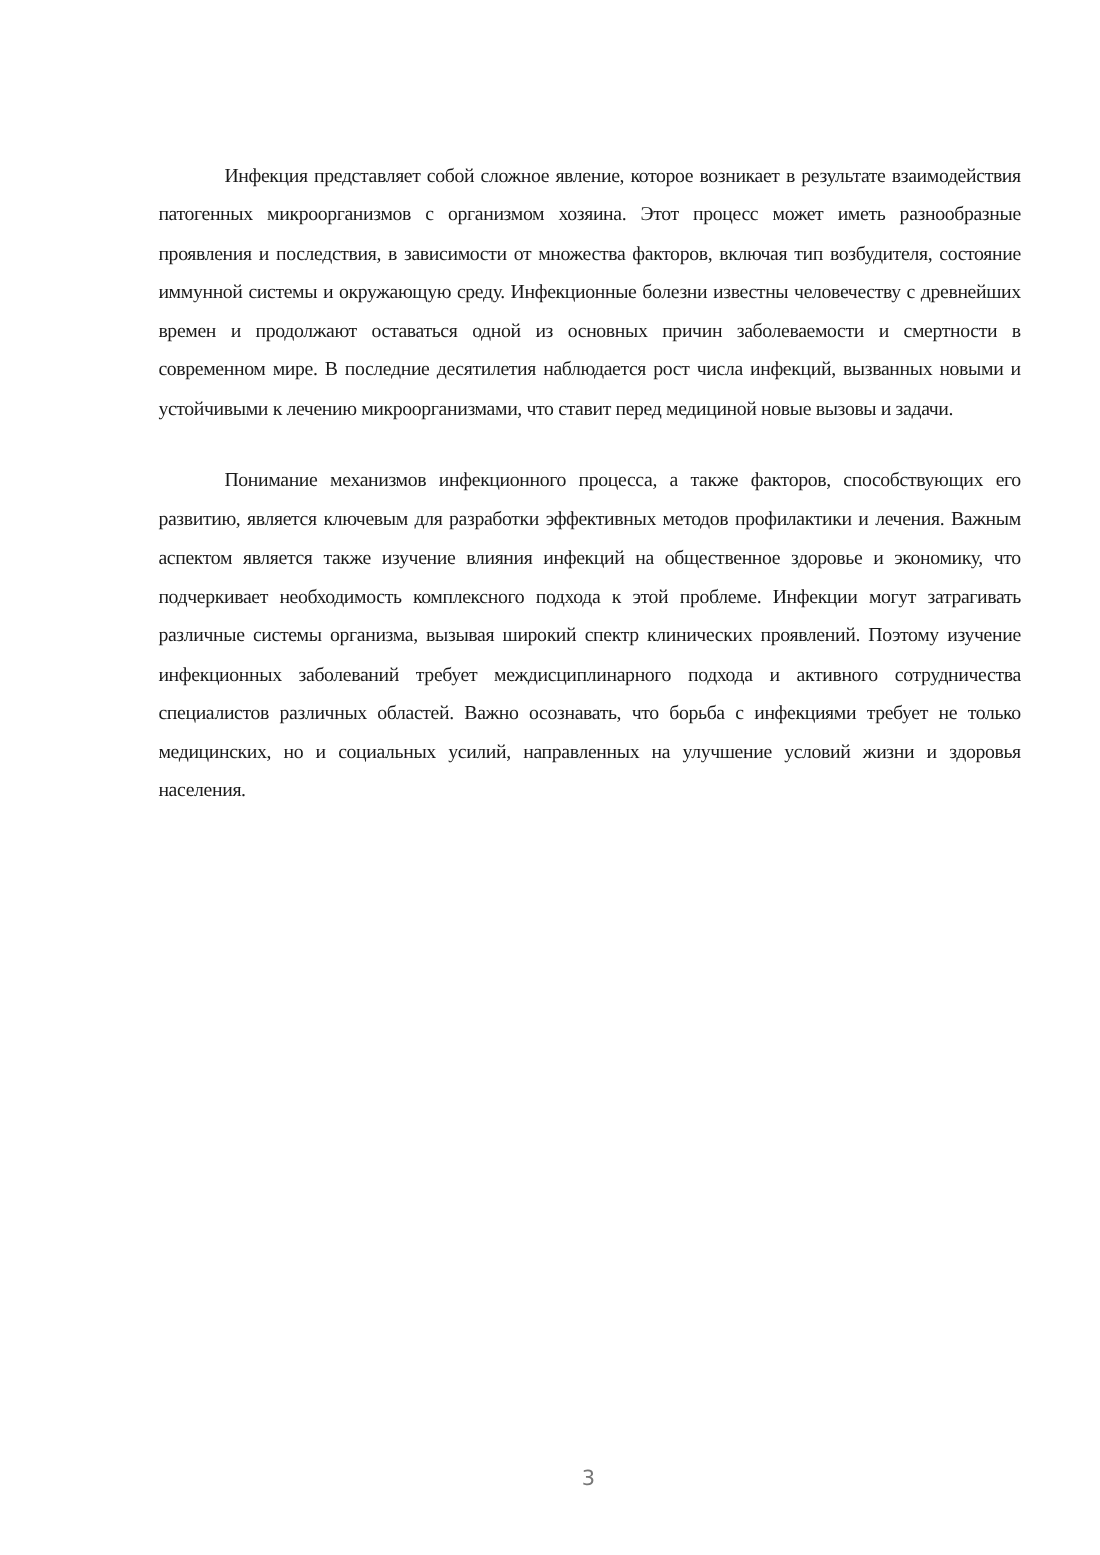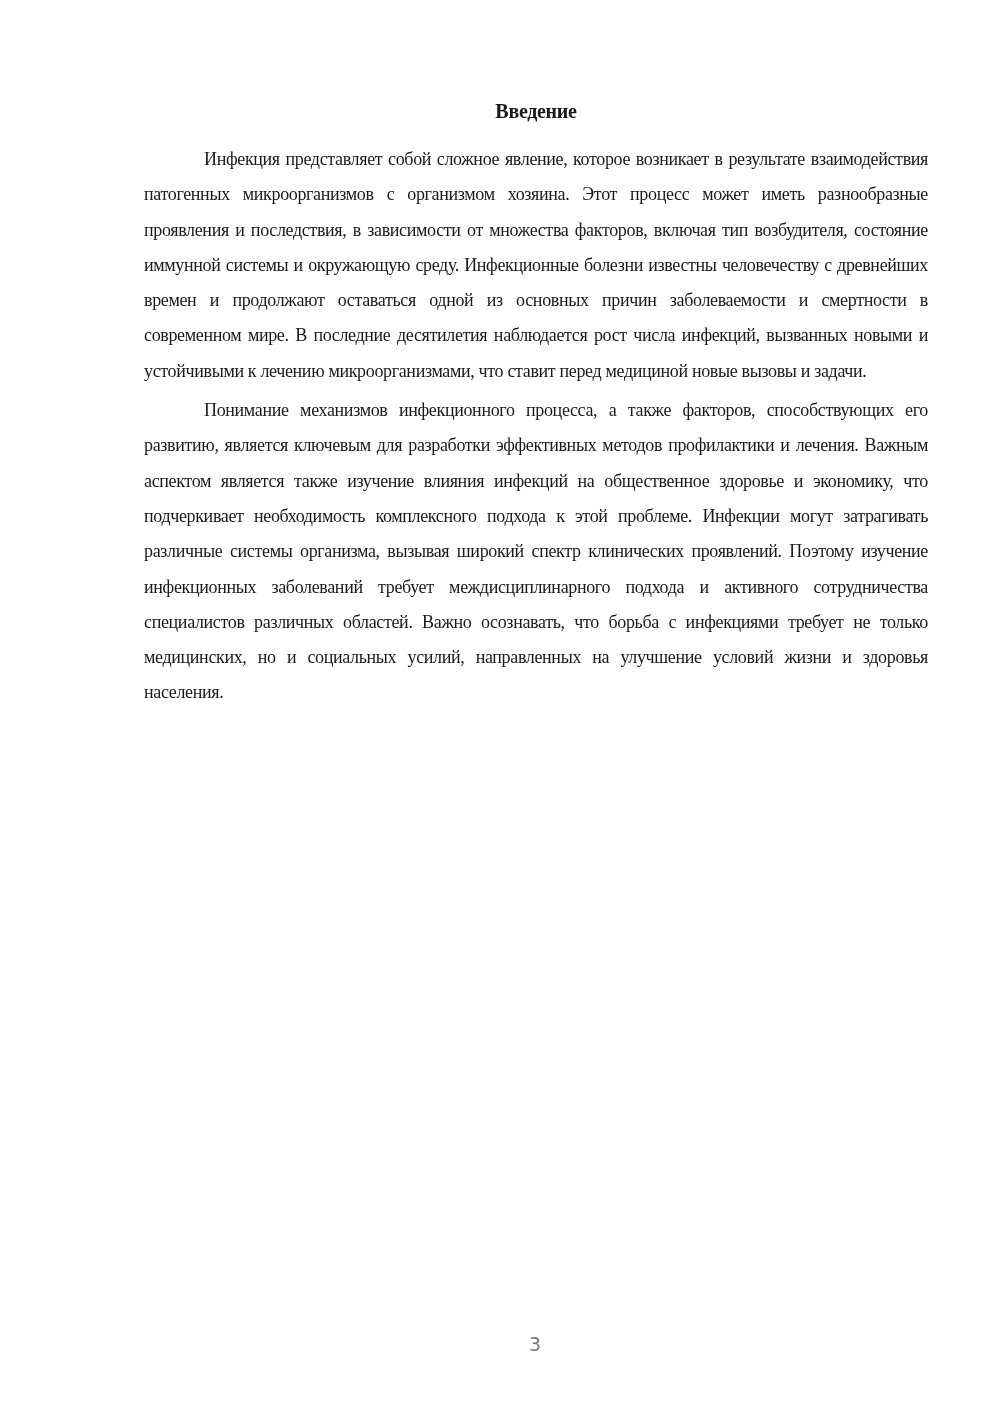--- a/index.html
+++ b/index.html
@@ -42,38 +42,37 @@
     .para {
       margin: 0;
       font-size: 18px;
       line-height: 35.3px;
       text-align: justify;
       text-indent: 60px;
       letter-spacing: -0.35px;
       word-spacing: 0px;
     }
     .para + .para {
-      margin-top: 4px;
+      margin-top: 30px;
     }
     .page-number {
       position: absolute;
       top: 1333px;
       left: 0;
       width: 1070px;
       text-align: center;
       font-family: "DejaVu Sans", sans-serif;
       font-size: 19px;
       color: #777777;
     }
   </style>
 </head>
 <body>
 
 <div class="page">
-  <div class="title">Введение</div>
 
   <div class="content">
     <p class="para">Инфекция представляет собой сложное явление, которое возникает в результате взаимодействия патогенных микроорганизмов с организмом хозяина. Этот процесс может иметь разнообразные проявления и последствия, в зависимости от множества факторов, включая тип возбудителя, состояние иммунной системы и окружающую среду. Инфекционные болезни известны человечеству с древнейших времен и продолжают оставаться одной из основных причин заболеваемости и смертности в современном мире. В последние десятилетия наблюдается рост числа инфекций, вызванных новыми и устойчивыми к лечению микроорганизмами, что ставит перед медициной новые вызовы и задачи.</p>
     <p class="para">Понимание механизмов инфекционного процесса, а также факторов, способствующих его развитию, является ключевым для разработки эффективных методов профилактики и лечения. Важным аспектом является также изучение влияния инфекций на общественное здоровье и экономику, что подчеркивает необходимость комплексного подхода к этой проблеме. Инфекции могут затрагивать различные системы организма, вызывая широкий спектр клинических проявлений. Поэтому изучение инфекционных заболеваний требует междисциплинарного подхода и активного сотрудничества специалистов различных областей. Важно осознавать, что борьба с инфекциями требует не только медицинских, но и социальных усилий, направленных на улучшение условий жизни и здоровья населения.</p>
   </div>
 
   <div class="page-number">3</div>
 </div>
 
 </body></html>

